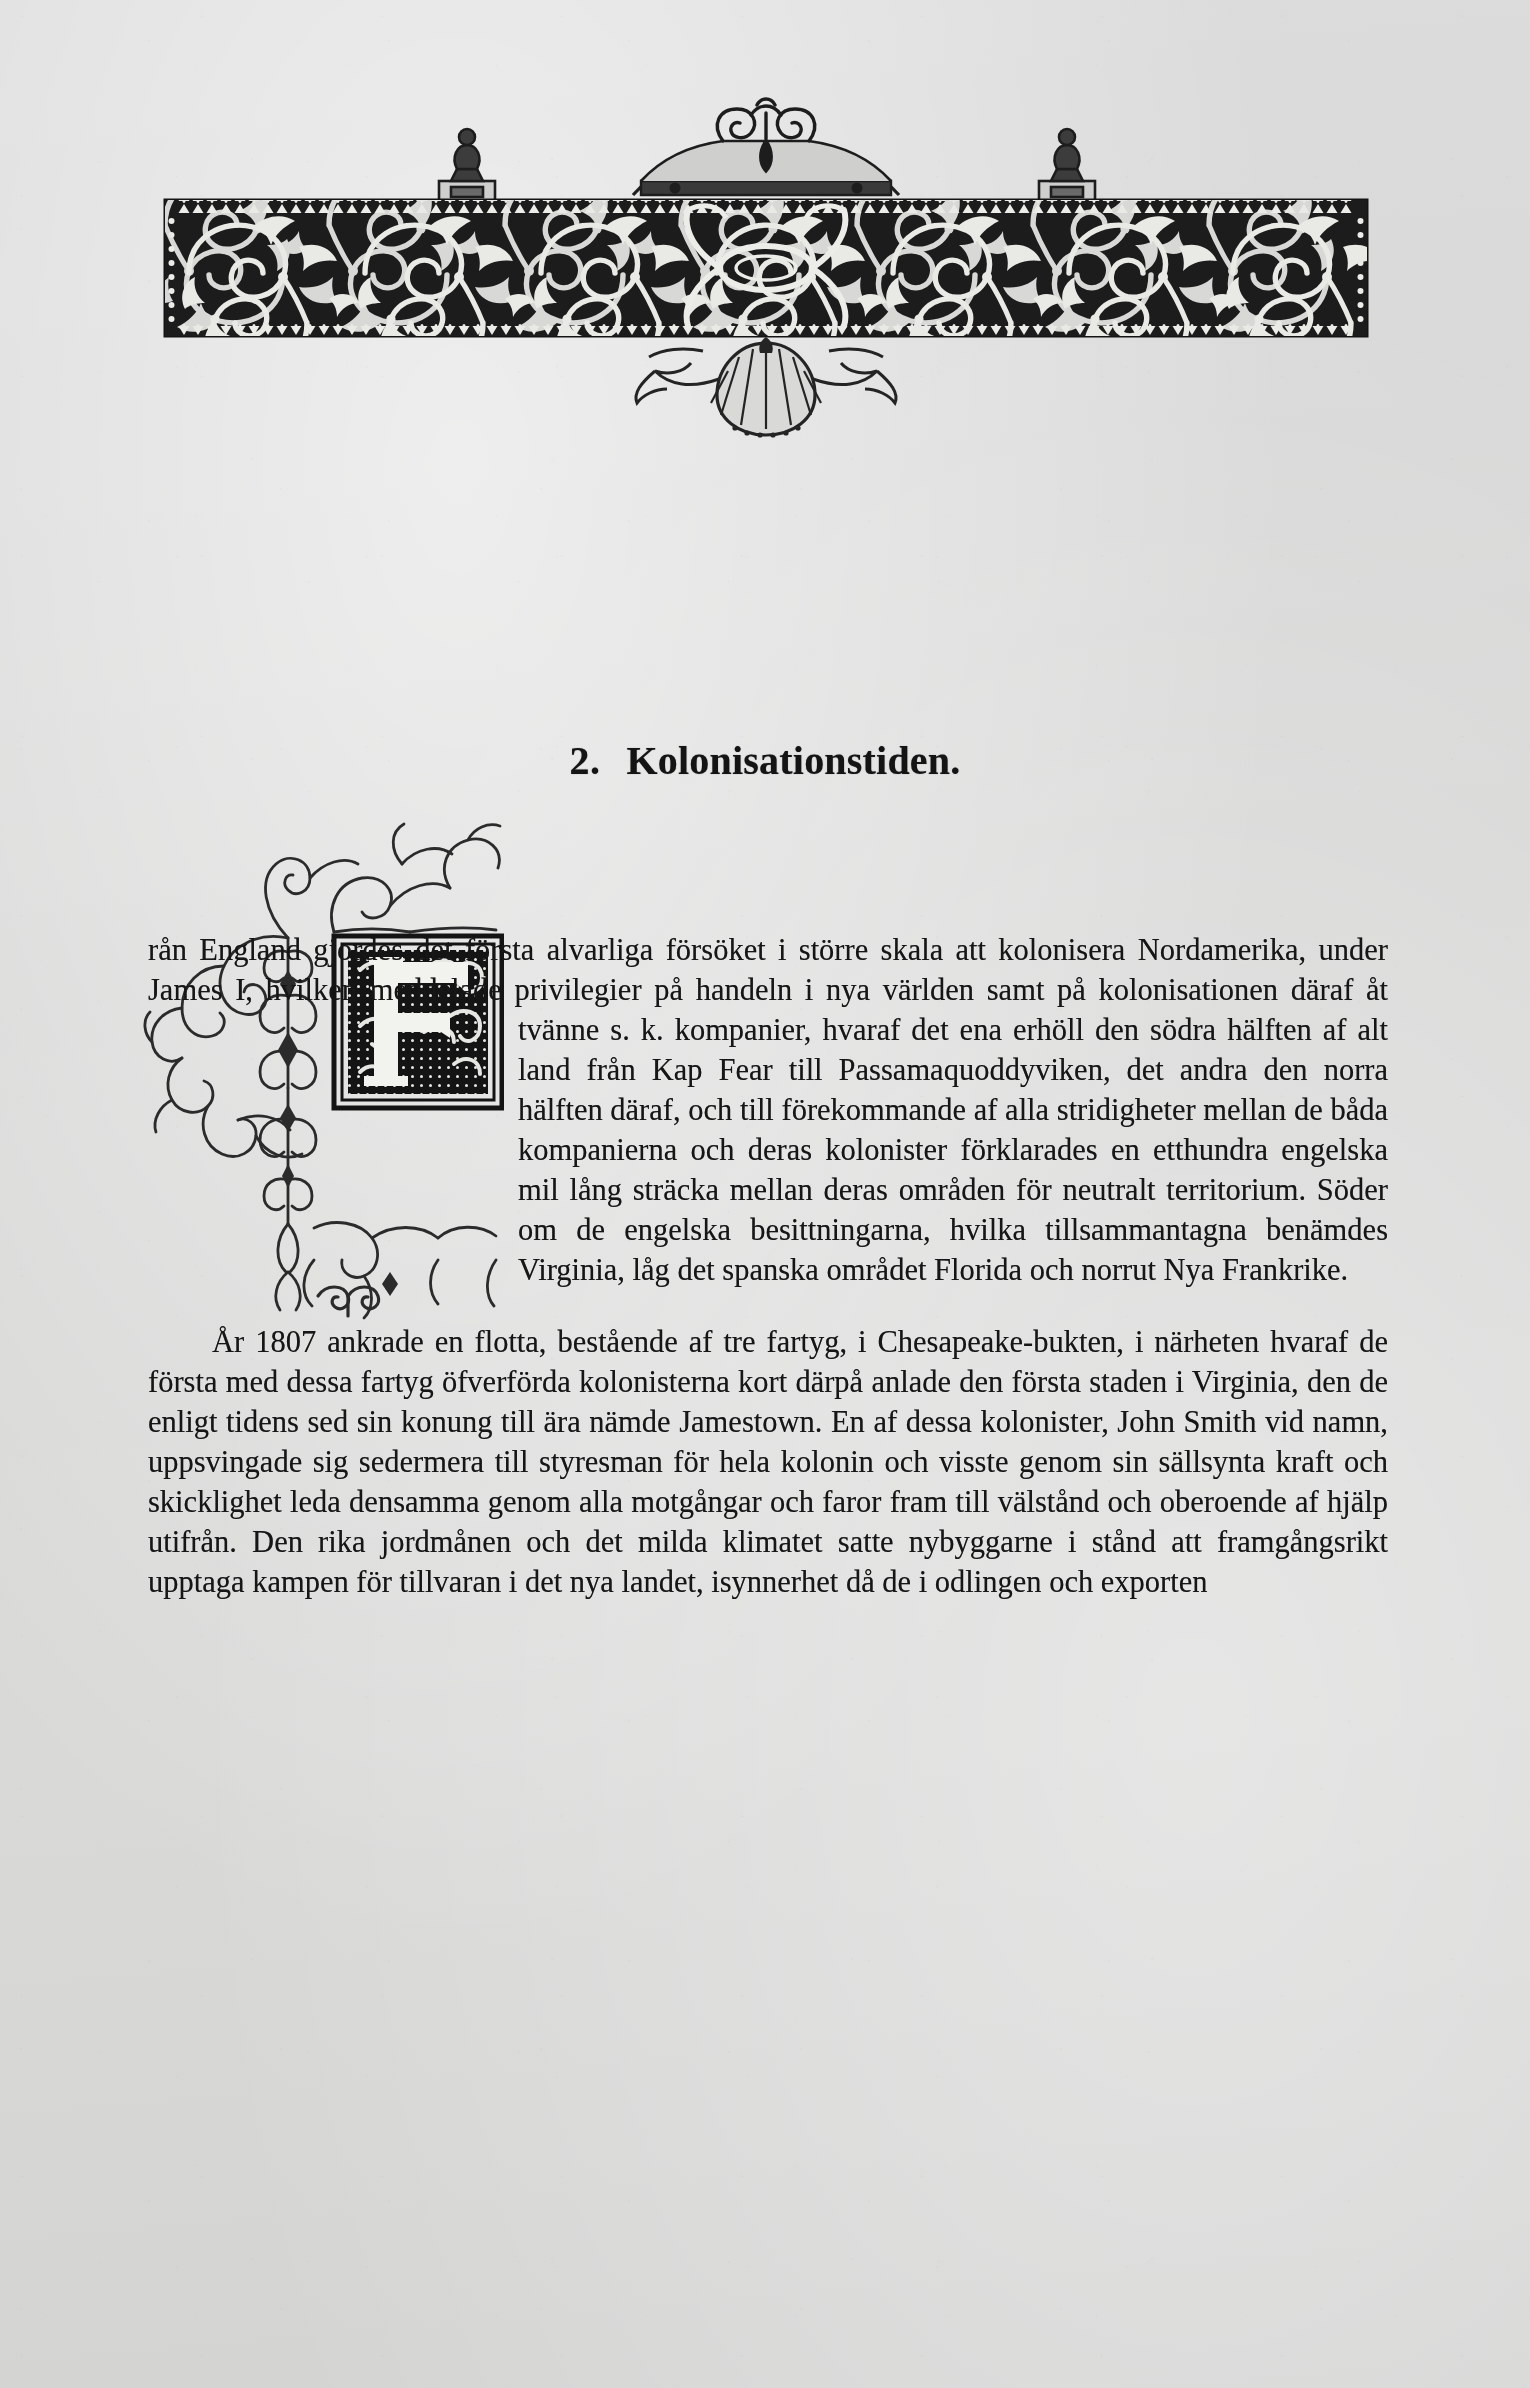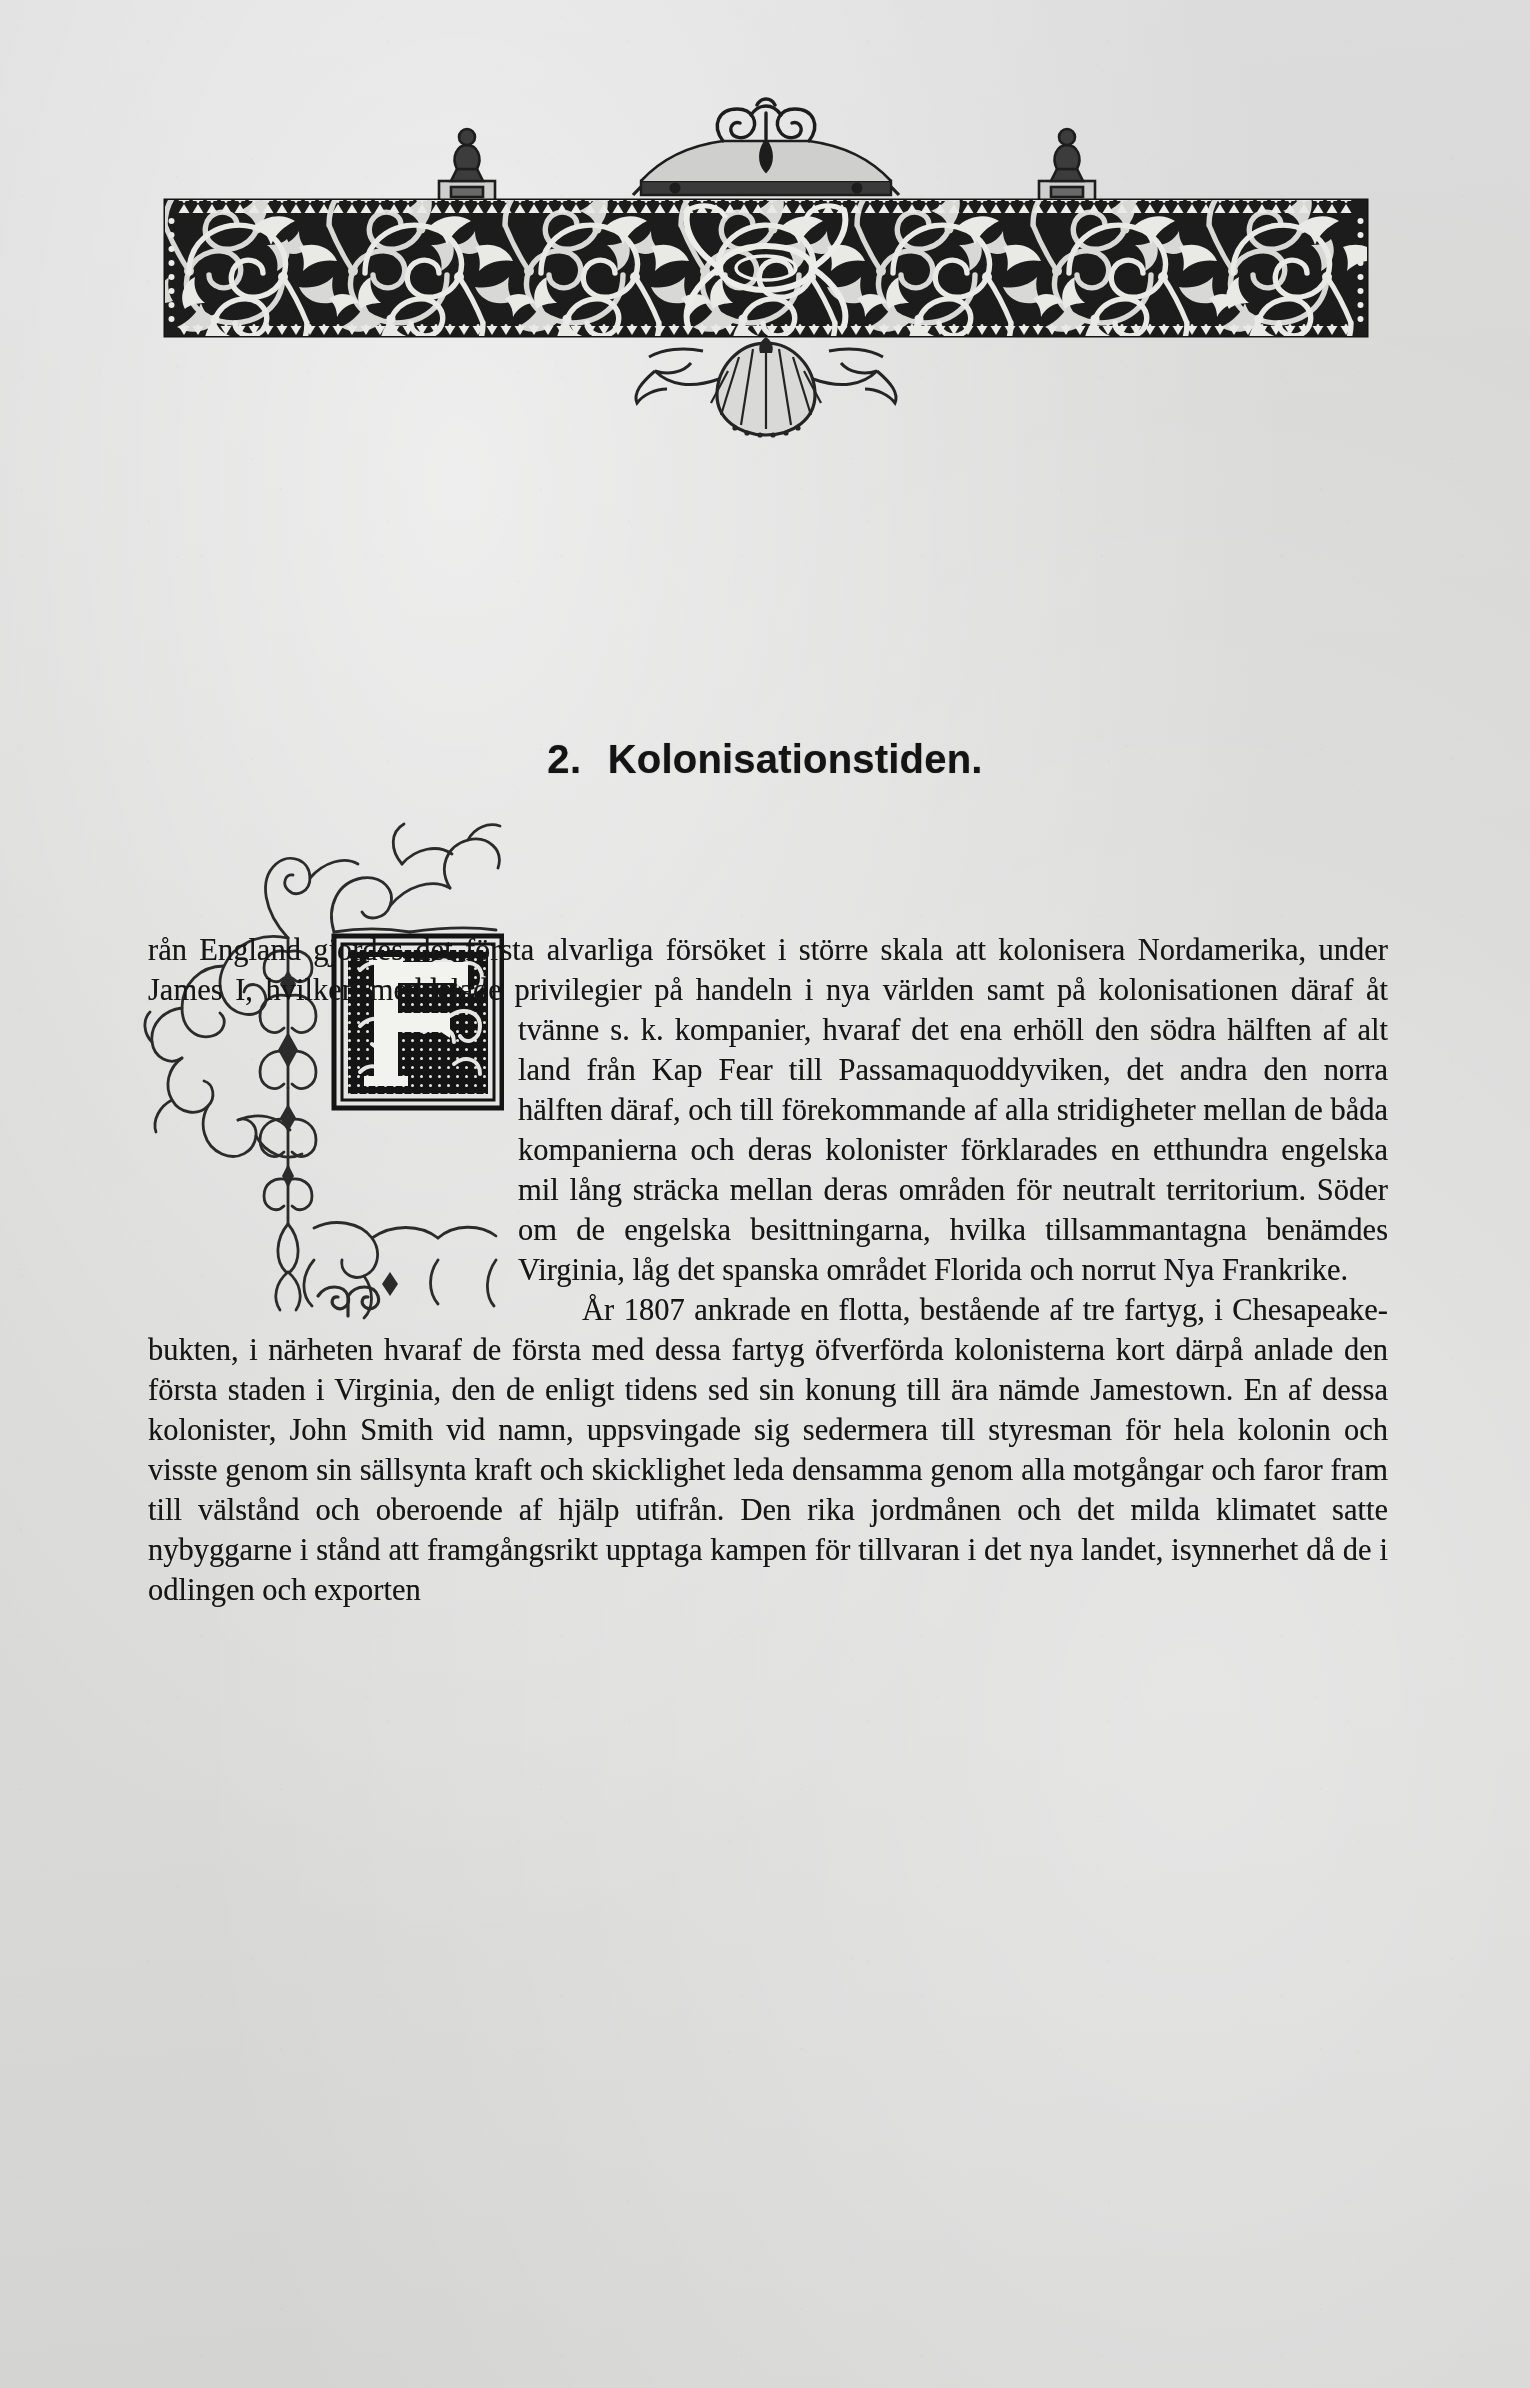--- a/index.html
+++ b/index.html
@@ -48,21 +48,21 @@
   }
   .headpiece svg { display: block; width: 100%; height: 100%; }
 
   
   .chapter-title {
     position: absolute;
     left: 0;
     top: 737px;
     width: 100%;
     text-align: center;
-    font-family: Liberation Sans, sans-serif;
+    font-family: Liberation Serif, serif;
     font-weight: 700;
     font-size: 40px;
     letter-spacing: 0.5px;
     color: #141414;
     text-shadow: 0 0 1px rgba(20,20,20,0.45);
   }
   .chapter-title .num { margin-right: 26px; }
   .chapter-title .name { letter-spacing: 0.2px; }
 
   
@@ -72,21 +72,21 @@
     top: 930px;
     width: 1240px;
     font-size: 30.5px;
     line-height: 40px;
     text-align: justify;
     text-justify: inter-word;
     color: #161616;
     text-shadow: 0 0 0.6px rgba(25,25,25,0.5);
   }
   .textblock p { margin: 0; }
-  .textblock p + p { text-indent: 2.1em; }
+  .textblock p + p { text-indent: 2.1em; margin-top: 32px; }
 
   
   .initial {
     float: left;
     width: 366px;
     height: 500px;
     margin: -110px 14px -8px -10px;
     shape-outside: inset(110px 0 0 0);
   }
   .initial svg { display: block; width: 100%; height: 100%; }

